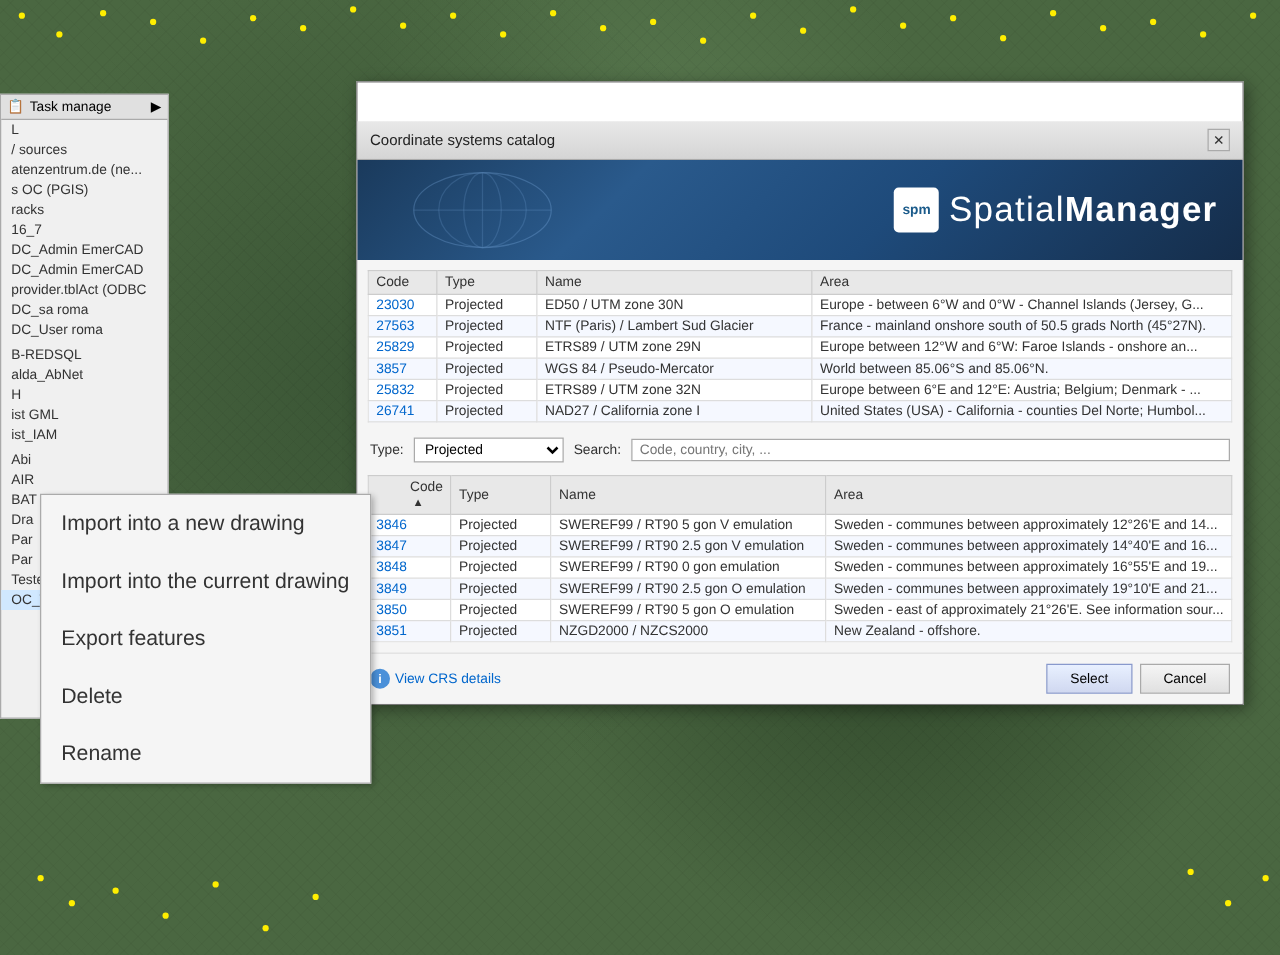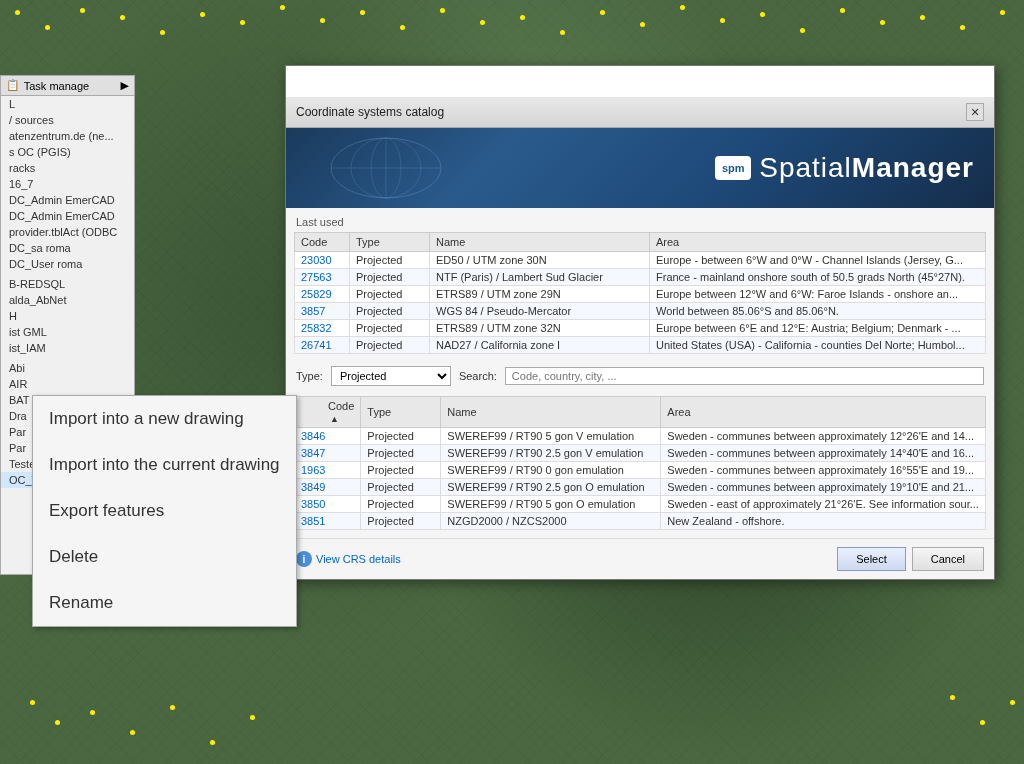--- a/index.html
+++ b/index.html
@@ -160,21 +160,21 @@
       display: flex;
       align-items: center;
       gap: 8px;
       z-index: 1;
     }
 
     .logo-box {
       background: #fff;
       border-radius: 4px;
       width: 36px;
-      height: 24px;
+      height: 36px;
       display: flex;
       align-items: center;
       justify-content: center;
       font-size: 18px;
       font-weight: bold;
       color: #1a5a8a;
     }
 
     .logo-text {
       color: #fff;
@@ -483,21 +483,20 @@
         <span style="font-size:11px; font-weight:bold; color:#1a5a8a;">spm</span>
       </div>
       <div class="logo-text">
         <span>Spatial</span><span class="logo-text-bold">Manager</span>
       </div>
     </div>
   </div>
 
   <div class="dialog-body">
 
-    <div class="section-label">Last used</div>
 
     <div class="last-used-container">
       <table class="last-used-table">
         <thead>
           <tr id="last-used-header">
               <th style="width: 55px;">Code</th>
               <th style="width: 80px;">Type</th>
               <th style="width: 220px;">Name</th>
               <th>Area</th>
             </tr>
@@ -568,21 +567,21 @@
               <td>SWEREF99 / RT90 5 gon V emulation</td>
               <td>Sweden - communes between approximately 12°26'E and 14...</td>
             </tr>
             <tr>
               <td><a class="code-link">3847</a></td>
               <td>Projected</td>
               <td>SWEREF99 / RT90 2.5 gon V emulation</td>
               <td>Sweden - communes between approximately 14°40'E and 16...</td>
             </tr>
             <tr>
-              <td><a class="code-link">1963</a></td>
+              <td><a class="code-link">3848</a></td>
               <td>Projected</td>
               <td>SWEREF99 / RT90 0 gon emulation</td>
               <td>Sweden - communes between approximately 16°55'E and 19...</td>
             </tr>
             <tr>
               <td><a class="code-link">3849</a></td>
               <td>Projected</td>
               <td>SWEREF99 / RT90 2.5 gon O emulation</td>
               <td>Sweden - communes between approximately 19°10'E and 21...</td>
             </tr>

